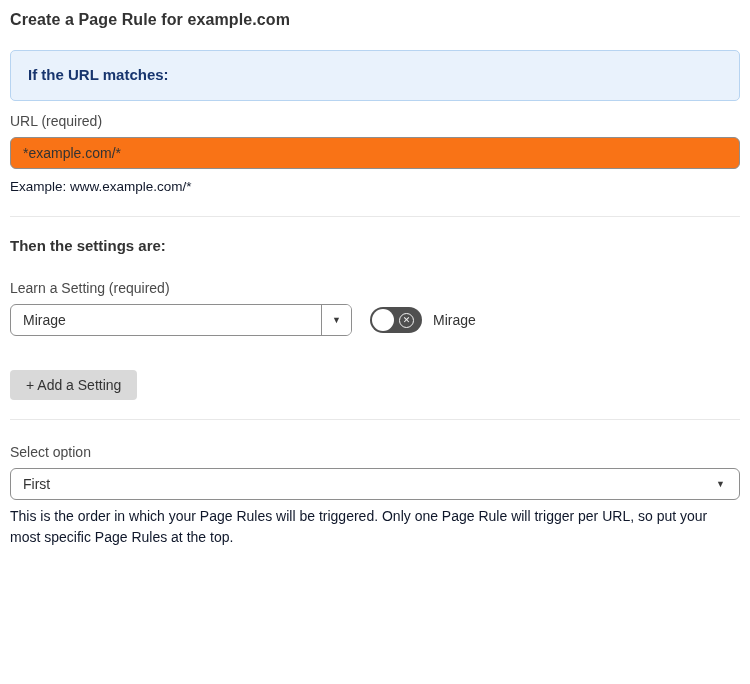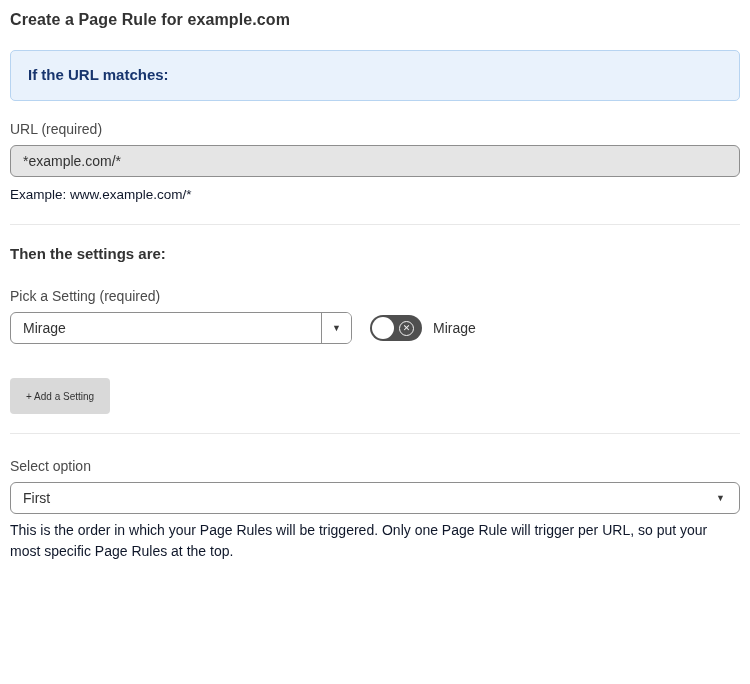--- a/index.html
+++ b/index.html
@@ -19,21 +19,21 @@
     line-height: 24px;
     margin-bottom: 18px;
     letter-spacing: 0.1px;
   }
 
   .info-box {
     background: #e9f2fc;
     border: 1px solid #b7d4f1;
     border-radius: 5px;
     padding: 13px 17px 14px 17px;
-    margin-bottom: 20px;
+    margin-bottom: 12px;
   }
   .info-heading {
     font-size: 15px;
     font-weight: 700;
     color: #17356e;
     line-height: 22px;
   }
   .info-body {
     font-size: 15px;
     color: #1e3c72;
@@ -56,21 +56,21 @@
 
   .text-input {
     width: 100%;
     height: 32px;
     border: 1px solid #8e8e8e;
     border-radius: 6px;
     padding: 0 12px;
     font-size: 14px;
     color: #333333;
     font-family: "Liberation Sans", sans-serif;
-    background: #e5e5e5;
+    background: #f97316;
     outline: none;
   }
 
   .hint {
     font-size: 13.5px;
     color: #0f172a;
     margin-top: 7px;
     line-height: 21px;
   }
 
@@ -165,24 +165,24 @@
   .toggle-text {
     font-size: 14px;
     color: #333333;
     margin-left: 11px;
   }
 
   .btn {
     display: inline-flex;
     align-items: center;
     justify-content: center;
-    height: 36px;
+    height: 30px;
     border: none;
     border-radius: 4px;
-    font-size: 10px;
+    font-size: 14px;
     font-family: "Liberation Sans", sans-serif;
     cursor: pointer;
     padding: 0 16px;
   }
   .btn-gray { background: #d9d9d9; color: #333333; }
 
   .add-btn-wrap { margin-top: 34px; }
 
   .order-help { max-width: 720px; margin-top: 6px; font-size: 14px; }
 </style>
@@ -200,21 +200,21 @@
   <div class="field">
     <label class="field-label">URL (required)</label>
     <input class="text-input" type="text" value="*example.com/*" style="">
     <p class="hint">Example: www.example.com/*</p>
   </div>
 
   <hr class="divider">
 
   <h2 class="section-heading">Then the settings are:</h2>
 
-  <label class="field-label picker-label">Pick a Setting (required)</label>
+  <label class="field-label picker-label">Learn a Setting (required)</label>
 
   <div class="setting-row">
     <div class="select-box setting">
       <span class="select-value">Mirage</span>
       <span class="select-arrow-btn">▼</span>
     </div>
     <div class="toggle">
       <span class="toggle-knob"></span>
       <span class="toggle-x">✕</span>
     </div>

